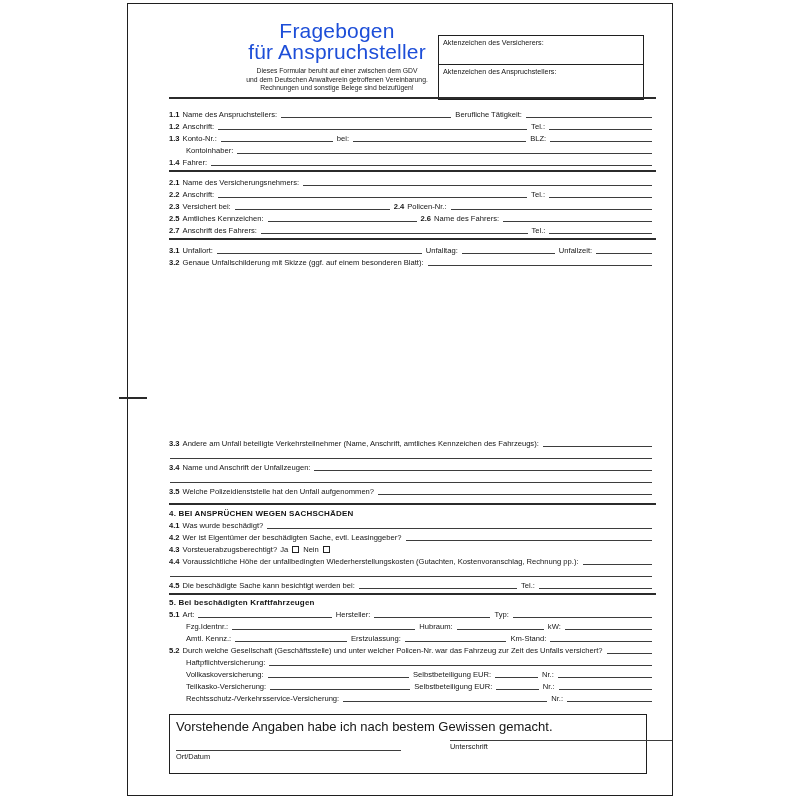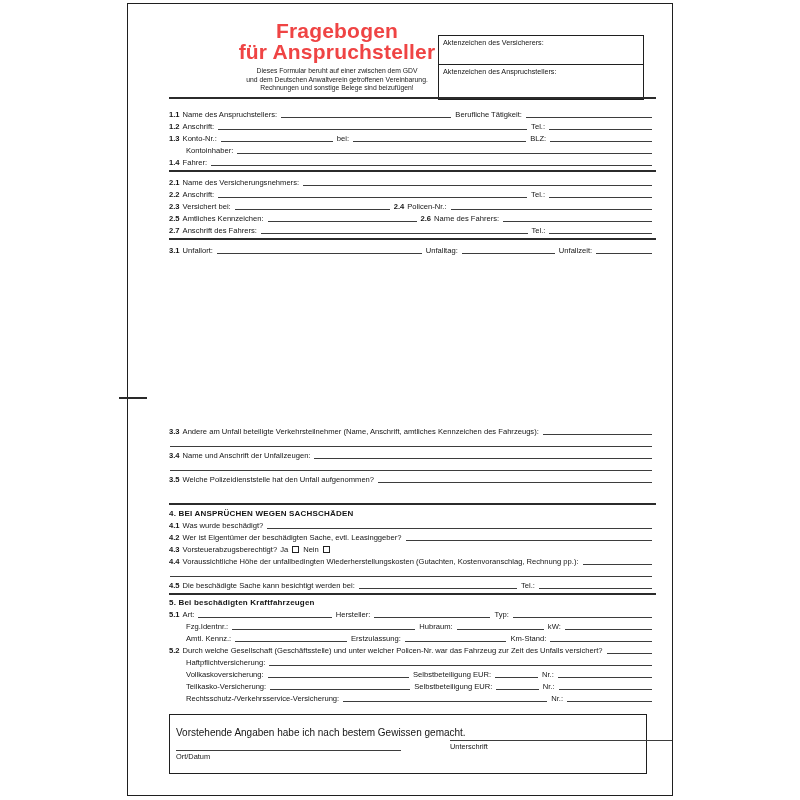--- a/index.html
+++ b/index.html
@@ -12,21 +12,21 @@
   }
   .page {
     position:absolute; left:127px; top:3px; width:546px; height:793px;
     border:1.5px solid #1f1f1f; background:#fff; box-sizing:border-box;
   }
   .fold-mark {
     position:absolute; left:-9px; top:393px; width:28px; height:2px; background:#2a2a2a;
   }
   
   .title-block { position:absolute; left:58px; top:16px; width:302px; text-align:center; }
-  .title-line { font-size:21px; font-weight:bold; line-height:21px; letter-spacing:0.2px; color:#ef4444; }
+  .title-line { font-size:21px; font-weight:normal; line-height:21px; letter-spacing:0.2px; color:#1d4ed8; }
   .subtitle { margin-top:5px; font-size:6.8px; line-height:8.6px; color:#222; }
   .subtitle div { white-space:nowrap; }
   .ref-boxes { position:absolute; left:310px; top:31px; width:206px;border-radius:22px; }
   .ref-box { border:1.5px solid #1f1f1f; box-sizing:border-box; background:#fff; padding:2px 4px; }
   .ref-box.first { height:30px; }
   .ref-box.second { height:36px; margin-top:-1.5px; }
   .ref-box .ref-label { font-size:7.2px; line-height:9px; }
   
   .sep { position:absolute; left:41px; width:487px; height:2px; background:#2b2b2b; }
   
@@ -37,21 +37,21 @@
   .row .lbl.b { font-weight:bold; margin-right:3px;text-align:center; }
   .row.heading .lbl { font-size:8px; font-weight:bold; letter-spacing:0.2px; }
   .fill-line { border-bottom:1px solid #3d3d3d; height:2px; min-width:10px; margin:0 4px 2px 1px; }
   .checkbox { display:inline-block; width:5px; height:5px; border:1px solid #222; margin:0 4px 2px 1px; background:#fff; }
   .sketch-space { height:169px; }
   
   .sig-box {
     position:absolute; left:41px; top:710px; width:478px; height:60px;
     border:1.5px solid #1f1f1f; box-sizing:border-box; background:#fff;
   }
-  .sig-statement { position:absolute; left:6px; top:12px; font-size:10px; }
+  .sig-statement { position:absolute; left:6px; top:4px; font-size:13px; }
   .sig-field { position:absolute; }
   .sig-field .sig-line { border-bottom:1px solid #3d3d3d; height:1px; }
   .sig-field .sig-label { font-size:7.4px; margin-top:1px; }
   .sig-place { left:6px; top:34px; width:225px; }
   .sig-sign { left:248px; top:24px; width:222px;margin-left:32px; }
 </style>
 </head>
 <body>
 
 <div class="page">
@@ -157,20 +157,25 @@
   <div class="section" style="top:240px">
       <div class="row">
         <span class="lbl b">3.1</span>
         <span class="lbl">Unfallort:</span>
         <span class="fill-line" style="flex-grow: 2.2;"></span>
         <span class="lbl">Unfalltag:</span>
         <span class="fill-line" style="flex-grow: 1;"></span>
         <span class="lbl">Unfallzeit:</span>
         <span class="fill-line" style="flex-grow: 0.6;"></span>
       </div>
+      <div class="row">
+        <span class="lbl b">3.2</span>
+        <span class="lbl">Genaue Unfallschilderung mit Skizze (ggf. auf einem besonderen Blatt):</span>
+        <span class="fill-line" style="flex-grow: 1;"></span>
+      </div>
       <div class="sketch-space"></div>
       <div class="row">
         <span class="lbl b">3.3</span>
         <span class="lbl">Andere am Unfall beteiligte Verkehrsteilnehmer (Name, Anschrift, amtliches Kennzeichen des Fahrzeugs):</span>
         <span class="fill-line" style="flex-grow: 1;"></span>
       </div>
       <div class="row">
         <span class="fill-line" style="flex-grow: 1;"></span>
       </div>
       <div class="row">

